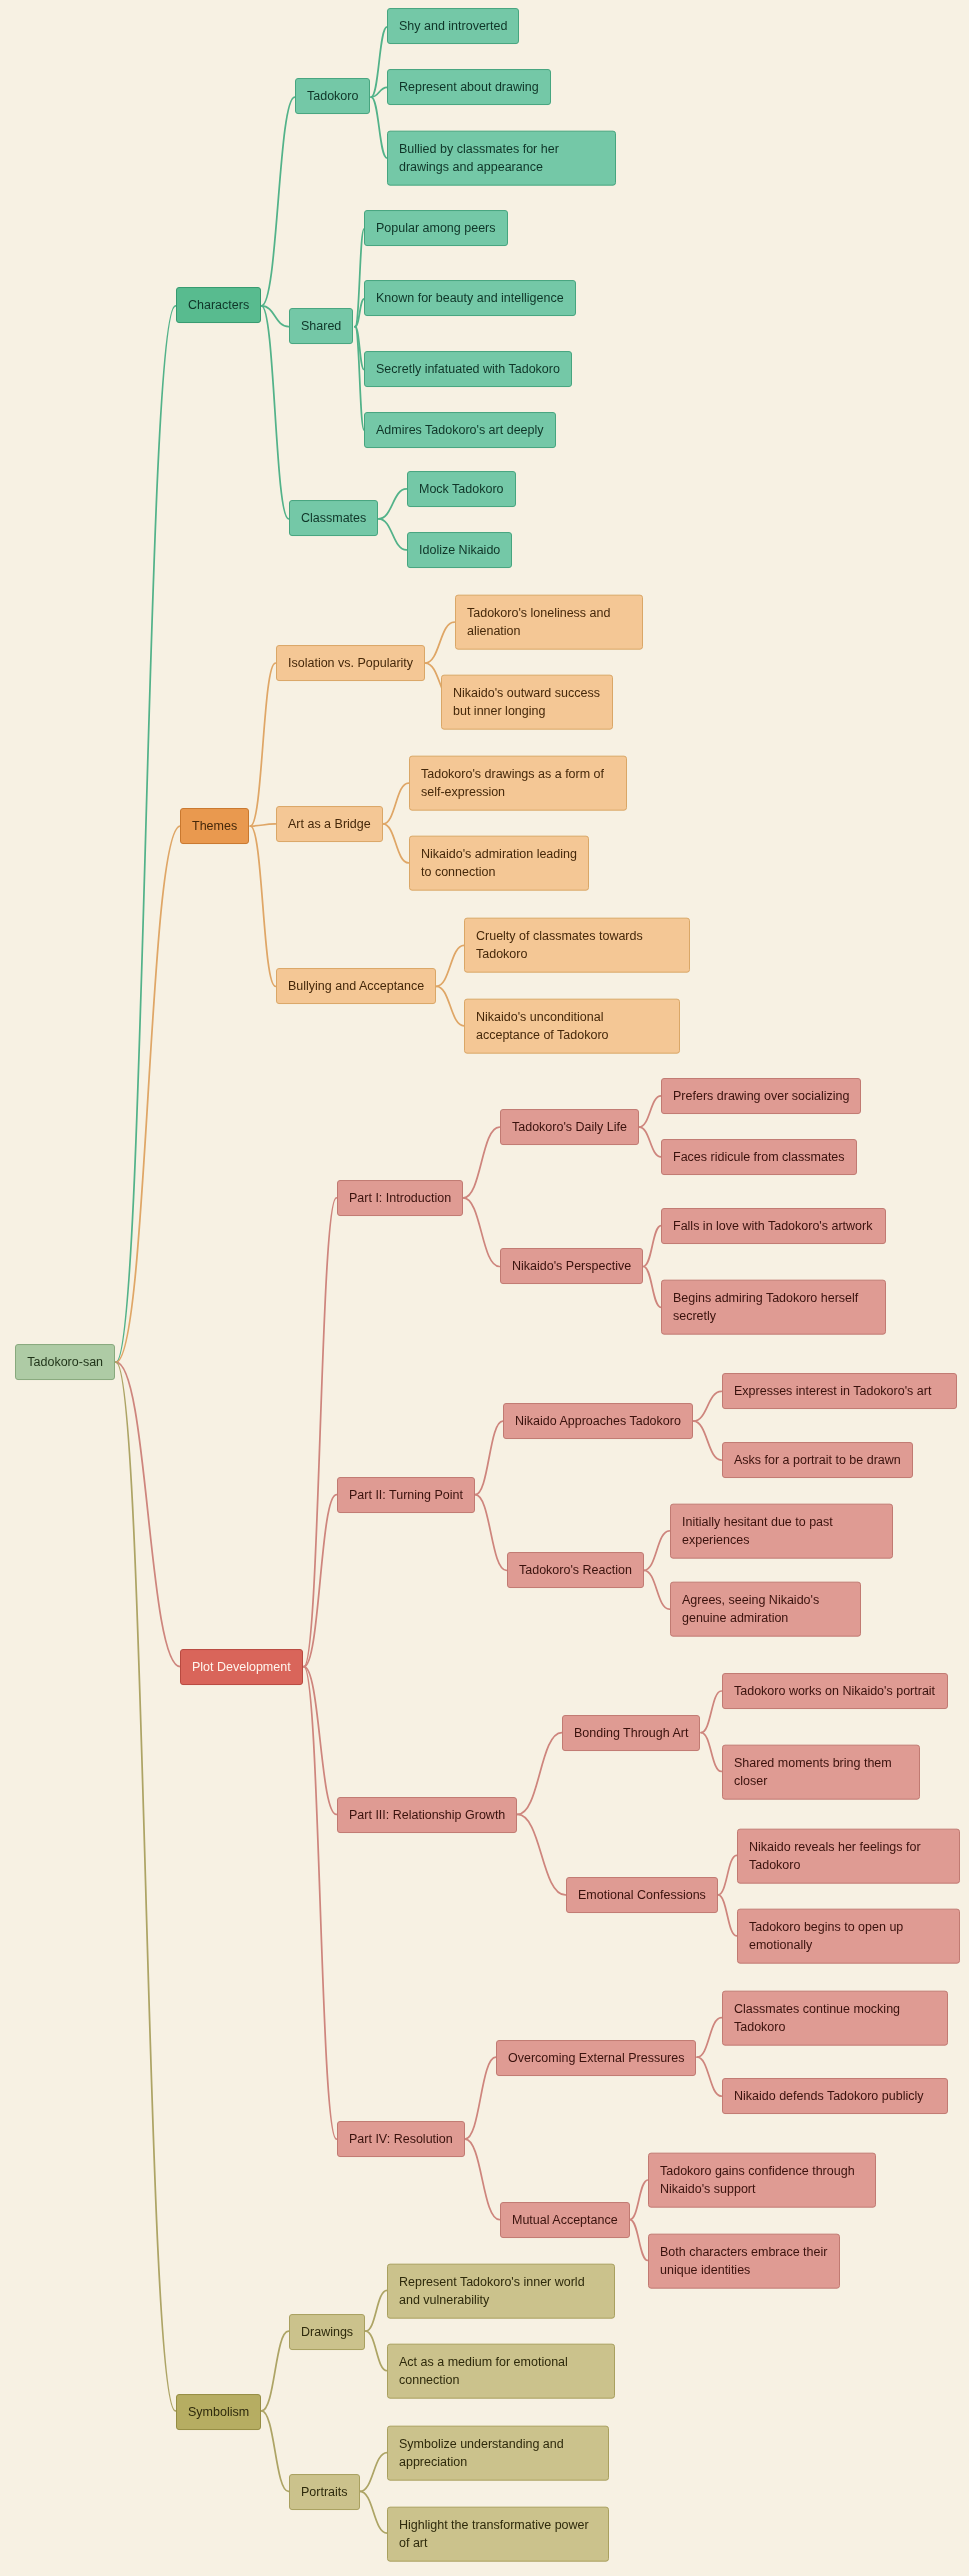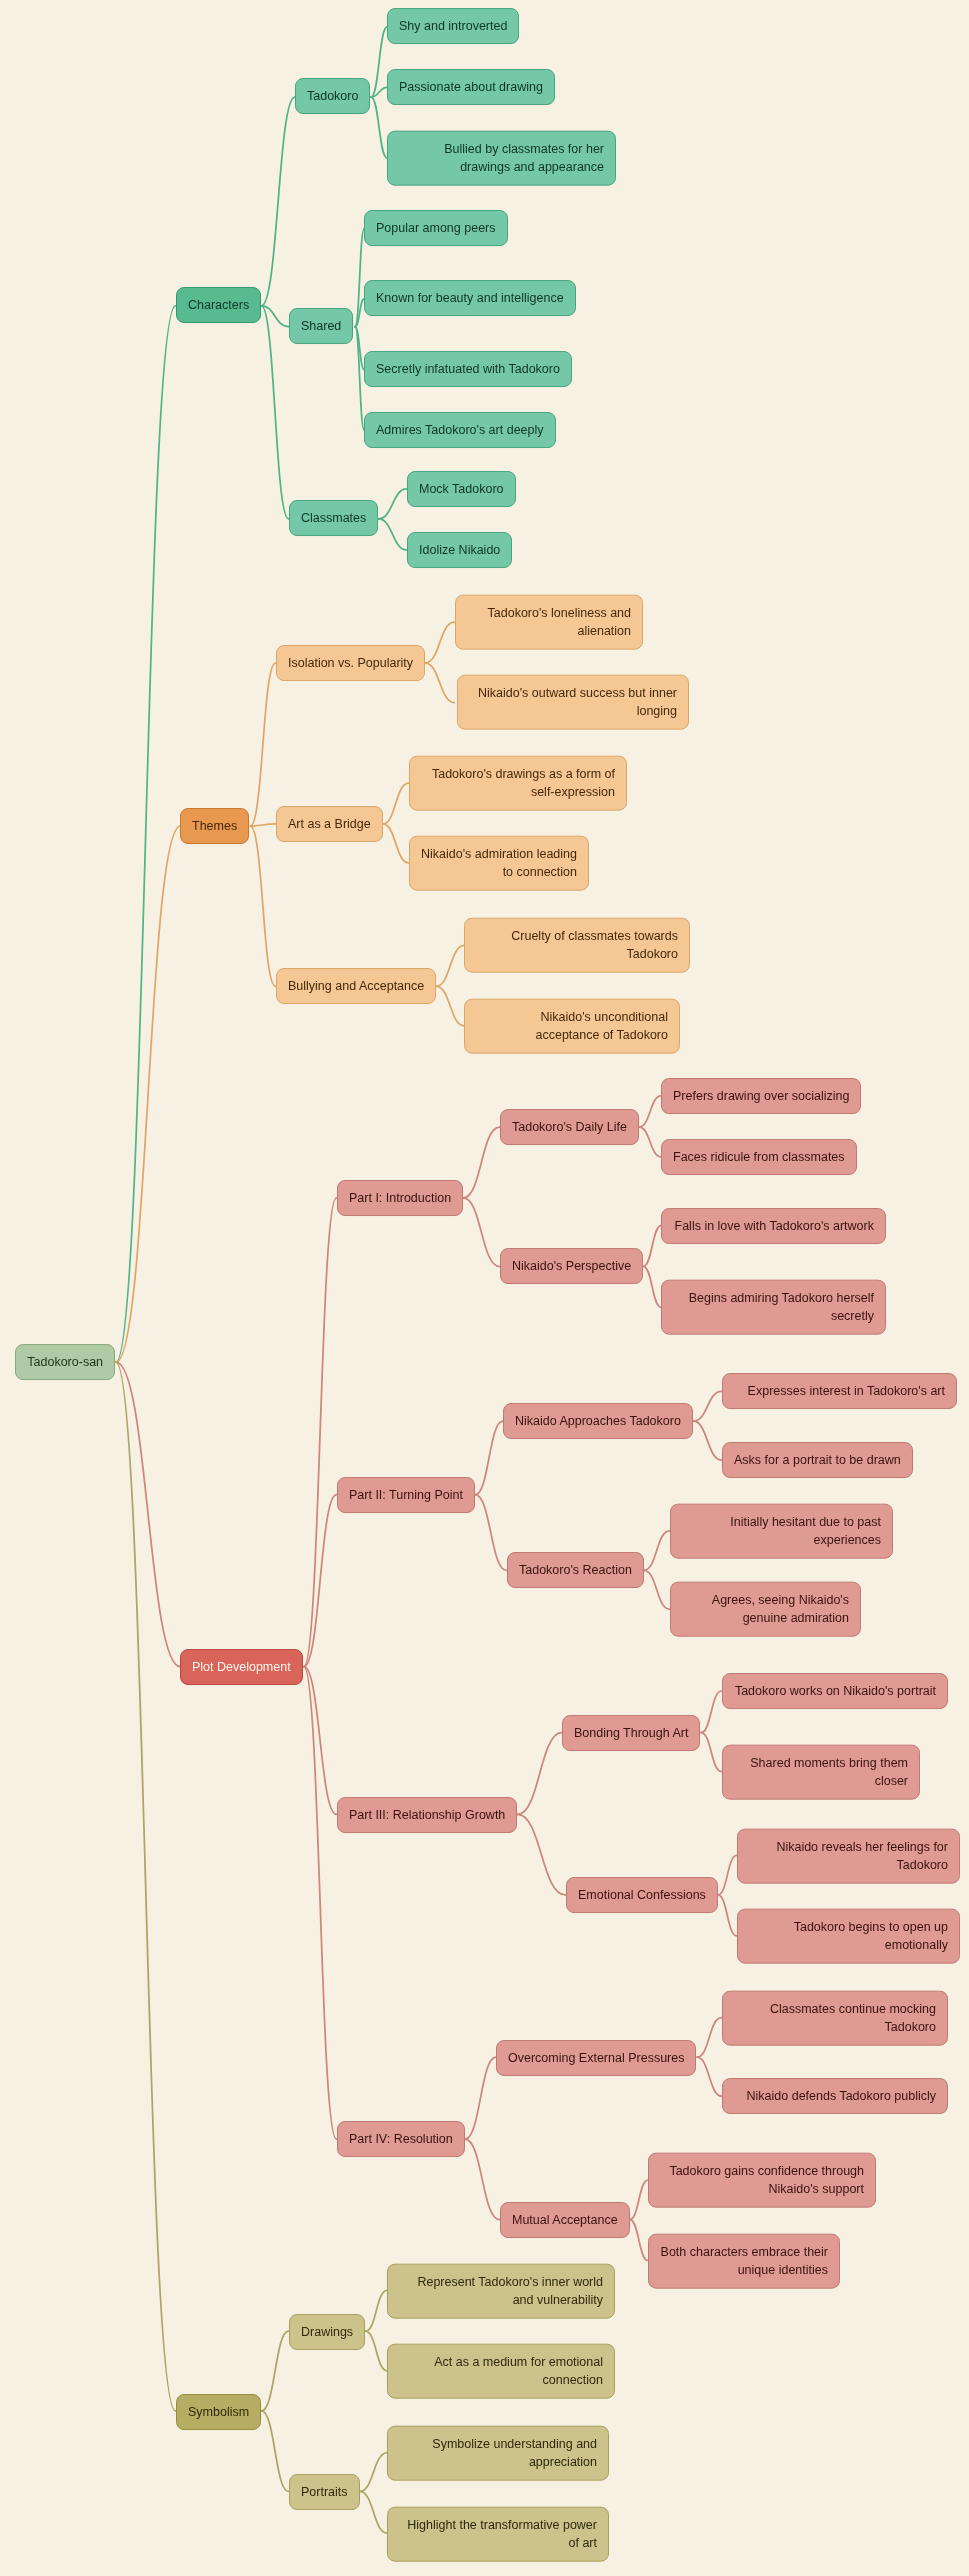--- a/index.html
+++ b/index.html
@@ -17,26 +17,26 @@
     z-index: 0;
   }
   .node {
     position: absolute;
     transform: translateY(-50%);
     z-index: 1;
     box-sizing: border-box;
     background: var(--fill, #ddd);
     border: 1.7px solid var(--border, #999);
     color: var(--text, #222);
-    border-radius: 8px;
+    border-radius: 3px;
     padding: 7.6px 11px;
     font-size: 12.5px;
     line-height: 1.5;
     white-space: nowrap;
-    text-align: right;
+    text-align: left;
   }
   .node.wrap { white-space: normal; }
 
   .root-node {
     --fill: var(--root-fill);
     --border: var(--root-border);
     --text: var(--root-text);
   }
   .br-characters {
     --fill: var(--characters-fill);
@@ -144,38 +144,38 @@
     <path d="M 519.0 3591.0 C 538.5 3591.0, 538.5 3535.0, 558.0 3535.0" stroke="#ADA465" stroke-width="2.5" fill="none" stroke-linecap="round"></path>
     <path d="M 519.0 3591.0 C 538.5 3591.0, 538.5 3651.0, 558.0 3651.0" stroke="#ADA465" stroke-width="2.5" fill="none" stroke-linecap="round"></path>
   </svg>
 
 <div class="node root-node" id="n-root" style="left:15.3px;top:1362px">Tadokoro-san</div>
 
 <div class="node head br-characters" id="n-characters" style="left:176px;top:305px">Characters</div>
 
 <div class="node br-characters" id="n-tadokoro" style="left:295px;top:96px">Tadokoro</div>
 <div class="node br-characters" id="n-shy" style="left:387px;top:26px">Shy and introverted</div>
-<div class="node br-characters" id="n-passionate" style="left:387px;top:87px">Passionate about drawing</div>
+<div class="node br-characters" id="n-passionate" style="left:387px;top:87px">Represent about drawing</div>
 <div class="node wrap br-characters" id="n-bullied" style="left:387px;top:158px;width:229px">Bullied by classmates for her drawings and appearance</div>
 
 <div class="node br-characters" id="n-nikaido" style="left:289px;top:326px">Shared</div>
 <div class="node br-characters" id="n-popular" style="left:364px;top:228px">Popular among peers</div>
 <div class="node br-characters" id="n-known" style="left:364px;top:298px">Known for beauty and intelligence</div>
 <div class="node br-characters" id="n-secretly" style="left:364px;top:369px">Secretly infatuated with Tadokoro</div>
 <div class="node br-characters" id="n-admires" style="left:364px;top:430px">Admires Tadokoro's art deeply</div>
 
 <div class="node br-characters" id="n-classmates" style="left:289px;top:518px">Classmates</div>
 <div class="node br-characters" id="n-mock" style="left:407px;top:489px">Mock Tadokoro</div>
 <div class="node br-characters" id="n-idolize" style="left:407px;top:550px">Idolize Nikaido</div>
 
 <div class="node head br-themes" id="n-themes" style="left:180px;top:826px">Themes</div>
 
 <div class="node br-themes" id="n-isolation" style="left:276px;top:663px">Isolation vs. Popularity</div>
 <div class="node wrap br-themes" id="n-loneliness" style="left:455px;top:622px;width:188px">Tadokoro's loneliness and alienation</div>
-<div class="node wrap br-themes" id="n-outward" style="left:457px;top:702px;width:232px">Nikaido's outward success but inner longing</div>
+<div class="node wrap br-themes" id="n-outward" style="left:441px;top:702px;width:172px">Nikaido's outward success but inner longing</div>
 
 <div class="node br-themes" id="n-bridge" style="left:276px;top:824px">Art as a Bridge</div>
 <div class="node wrap br-themes" id="n-selfexpr" style="left:409px;top:783px;width:218px">Tadokoro's drawings as a form of self-expression</div>
 <div class="node wrap br-themes" id="n-admconn" style="left:409px;top:863px;width:180px">Nikaido's admiration leading to connection</div>
 
 <div class="node br-themes" id="n-bullying" style="left:276px;top:986px">Bullying and Acceptance</div>
 <div class="node wrap br-themes" id="n-cruelty" style="left:464px;top:945px;width:226px">Cruelty of classmates towards Tadokoro</div>
 <div class="node wrap br-themes" id="n-unconditional" style="left:464px;top:1026px;width:216px">Nikaido's unconditional acceptance of Tadokoro</div>
 
 <div class="node head br-plot" id="n-plot" style="left:180px;top:1667px">Plot Development</div>

